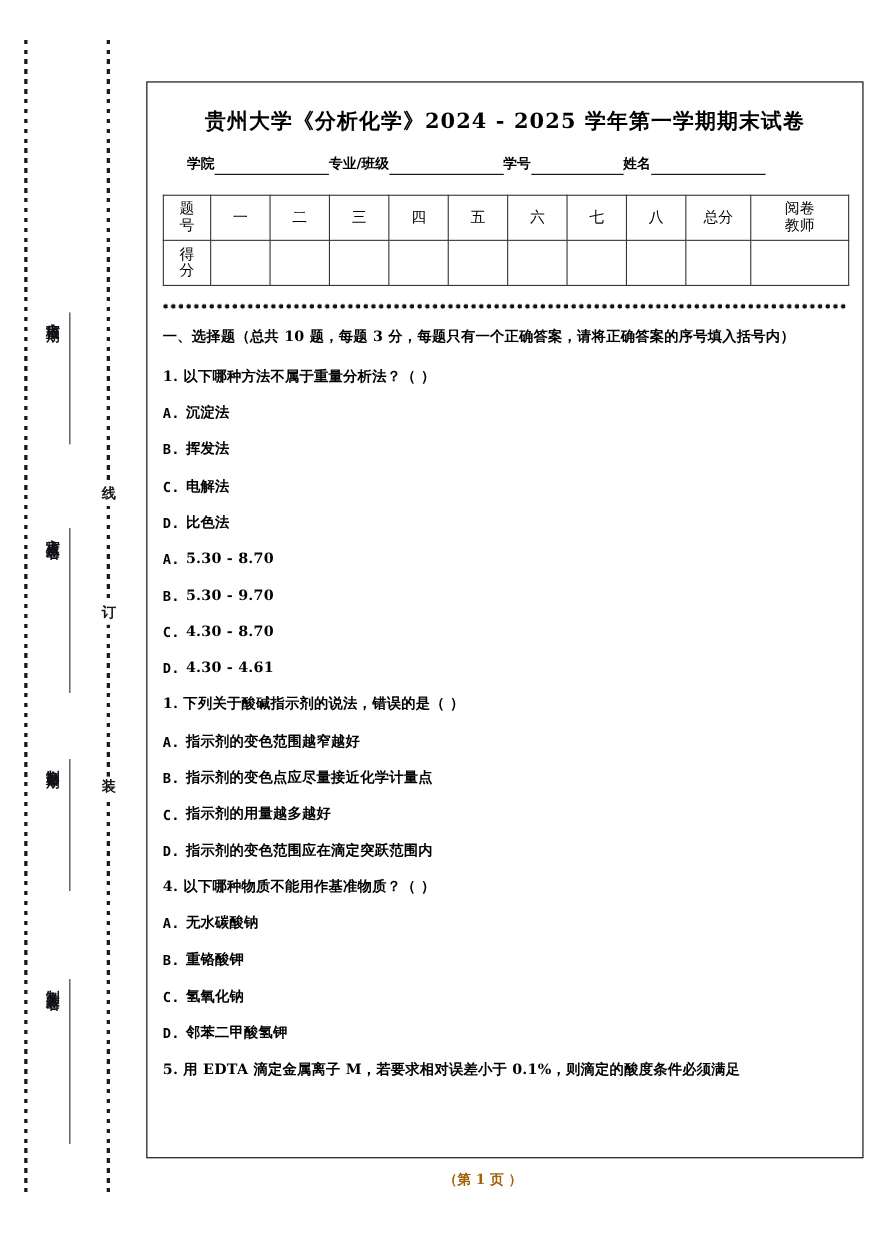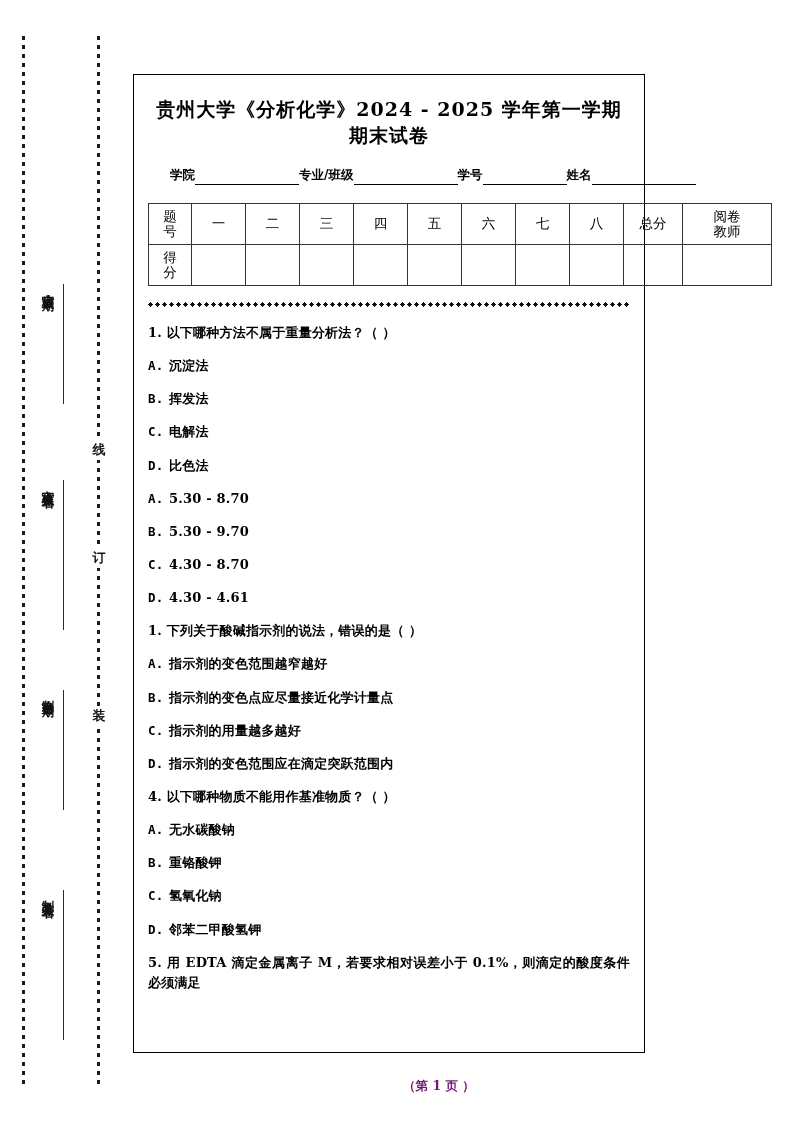--- a/index.html
+++ b/index.html
@@ -79,21 +79,21 @@
   #vert-label-make-date    { top: 690px; }
   #vert-rule-make-date     { top: 690px; height: 120px; }
   #vert-label-make-sign    { top: 890px; }
   #vert-rule-make-sign     { top: 890px; height: 150px; }
 
   
   #exam-sheet {
     position: absolute;
     left: 133px;
     top: 74px;
-    width: 512px;
+    width: 652px;
     height: 979px;
     border: 1.6px solid #000000;
     box-sizing: border-box;
     padding: 18px 14px 0 14px;
   }
 
   #paper-title {
     text-align: center;
     font-family: "DejaVu Serif", "Liberation Serif", serif;
     font-size: 19px;
@@ -193,22 +193,21 @@
   
   #page-footer {
     position: absolute;
     left: 133px;
     top: 1064px;
     width: 612px;
     text-align: center;
     font-family: "DejaVu Serif", "Liberation Serif", serif;
     font-size: 12.5px;
     font-weight: 700;
-    color: #701a75;
-    margin-top: 14px;
+    color: #a16207;
   }
 </style>
 </head>
 <body>
 
 <div id="binding-margin">
   <div class="dot-rail" id="dot-rail-outer"></div>
   <div class="dot-rail" id="dot-rail-inner"></div>
 
   <div class="rail-char" id="rail-char-xian">线</div>
@@ -288,20 +287,21 @@
         <td></td>
         <td></td>
       </tr>
     </tbody>
   </table>
 
   <div id="section-divider"></div>
 
   <div id="questions">
 
+    <p class="section-heading">一、选择题（总共 10 题，每题 3 分，每题只有一个正确答案，请将正确答案的序号填入括号内）</p>
 
     <div class="q-block">
       <p class="question-stem">1.  以下哪种方法不属于重量分析法？（   ）</p>
       <div class="option-row">
         <span class="option-letter">A.</span>
         <span class="option-text">沉淀法</span>
       </div>
       <div class="option-row">
         <span class="option-letter">B.</span>
         <span class="option-text">挥发法</span>

